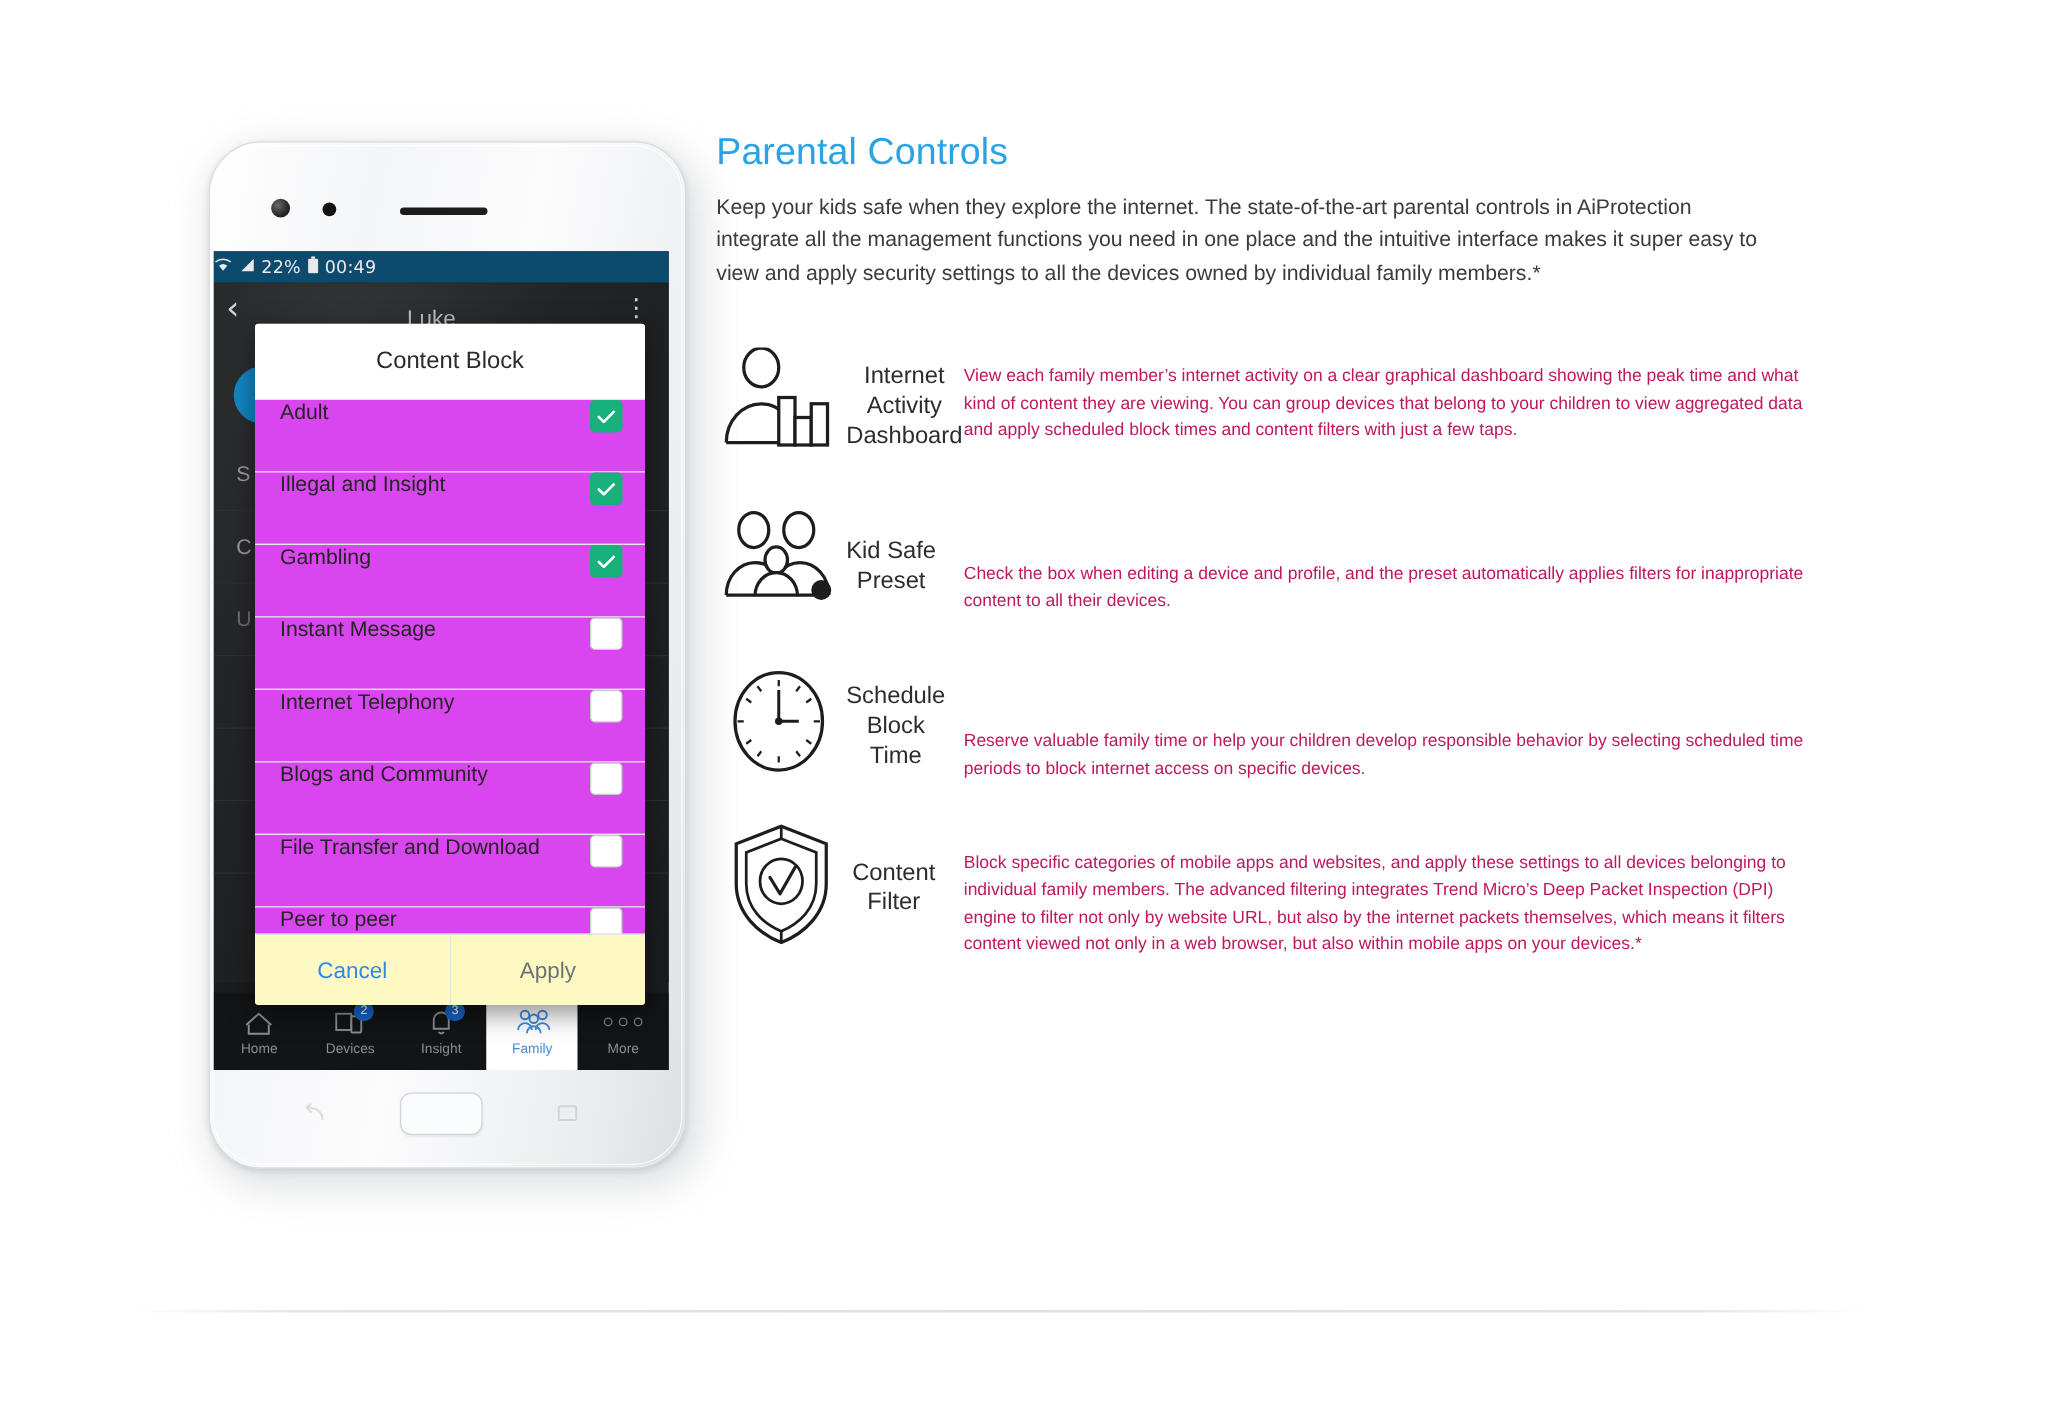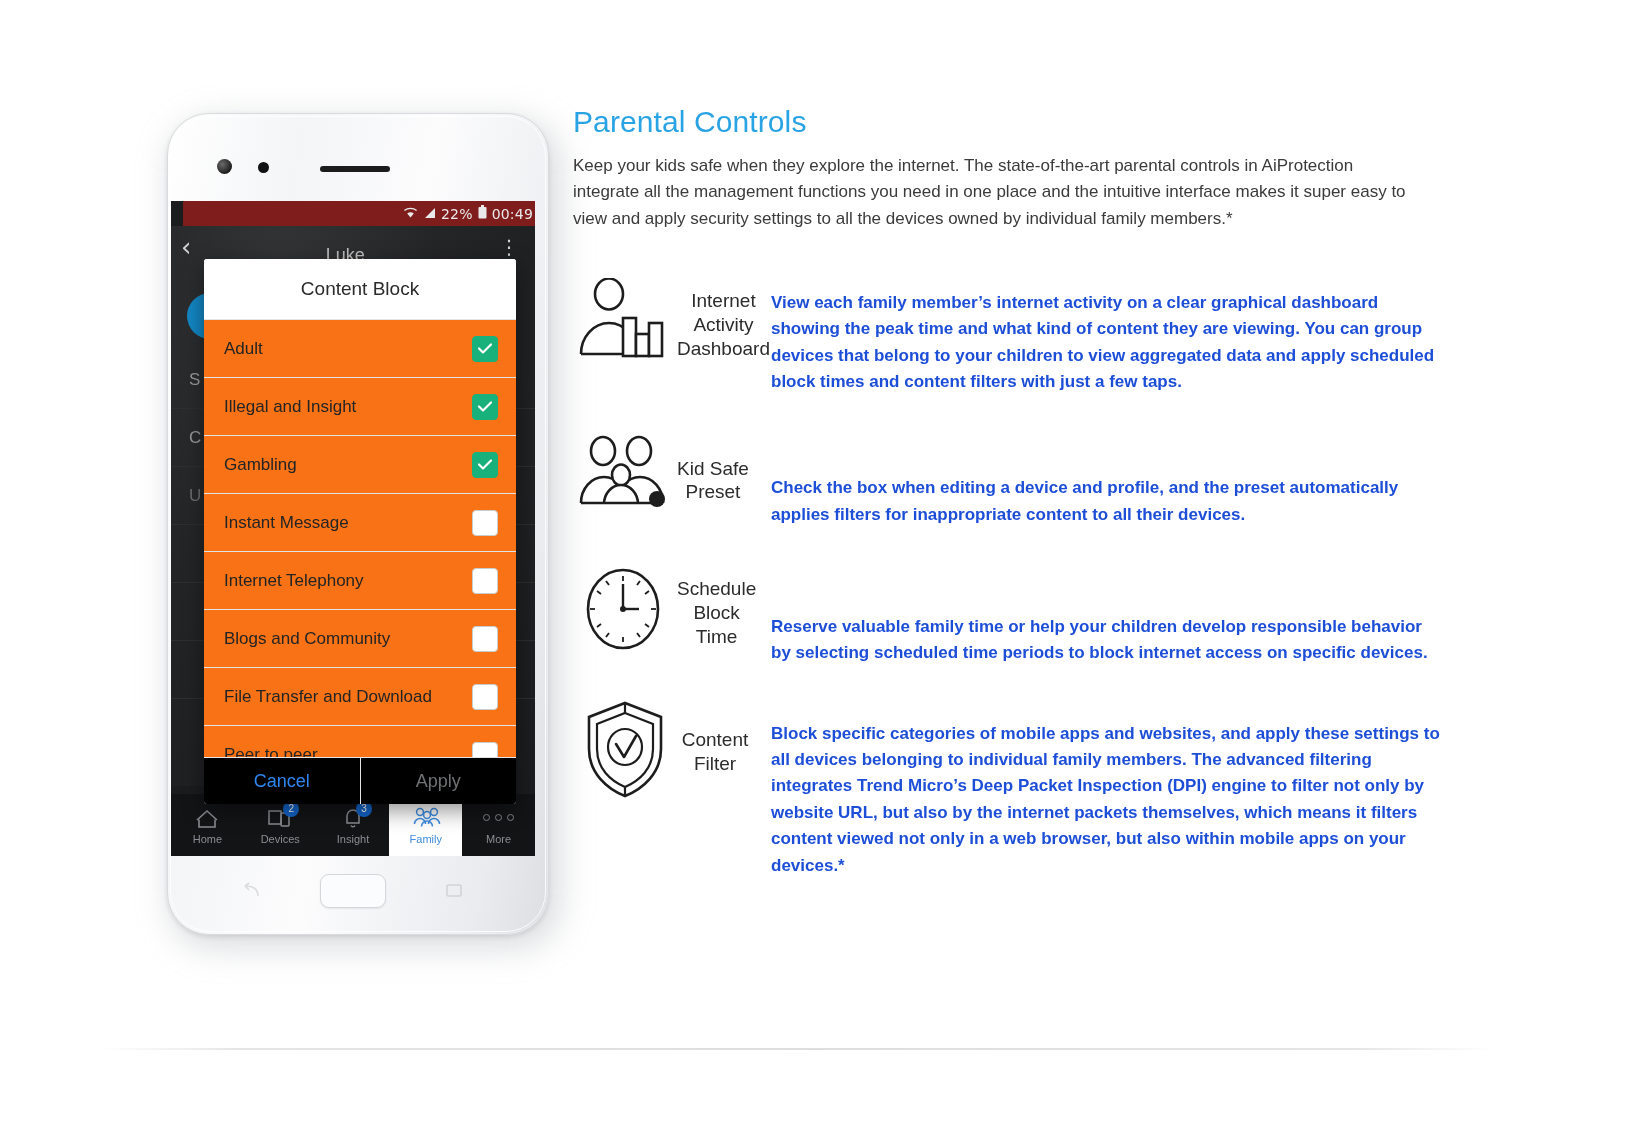--- a/index.html
+++ b/index.html
@@ -65,24 +65,24 @@
   .phone-screen {
     position: absolute;
     left: 16px; top: 96px;
     width: 364px; height: 655px;
     background: #1b1c1e;
     overflow: hidden;
   }
 
   
   .status-bar {
-    position: absolute; left: 12px; top: 0;
+    position: absolute; left: 0; top: 0;
     width: 100%; height: 25px;
-    background: #7f1d1d;
-    display: flex; align-items: center; justify-content: flex-end;
+    background: #0c4a6e;
+    display: flex; align-items: center; 
     padding-right: 14px; gap: 5px;
     color: #e9e9e9; font-size: 14px; letter-spacing: .2px;
     font-family: "DejaVu Sans", sans-serif;
   }
   .sb-wifi { display:block; }
   .sb-sig { display:block; }
   .sb-batt { display:block; }
   .sb-pct { font-size: 14px; }
   .sb-time { font-size: 14px; }
 
@@ -142,37 +142,37 @@
     display:flex; flex-direction:column;
     overflow:hidden;
   }
   .dialog-title {
     height:60px; display:flex; align-items:center; justify-content:center;
     font-size:19px; color:#2b2b2b; background:#ffffff;
     font-family:"Liberation Sans", sans-serif;
   }
   .dialog-list { flex:1; overflow:hidden; }
   .dlg-row {
-    height:58px; display:flex; align-items:center;
+    height:58px; display:flex; align-items:flex-start;
     padding:0 18px 0 20px;
     border-top:1px solid #e2e5e6;
-    background:#f97316;
+    background:#d946ef;
   }
   .dlg-row:first-child { border-top:1px solid #e2e5e6; }
   .dlg-label { flex:1; font-size:17px; color:#242424; }
   .cbox {
     width:26px; height:26px; border-radius:4px;
     border:1px solid #c8cdce; background:#ffffff;
     display:flex; align-items:center; justify-content:center;
   }
   .cbox.on { background:#18b07b; border-color:#18b07b; }
   .cbox.on svg { display:block; }
   .cbox svg { display:none; }
   .dialog-actions {
-    height:47px; display:flex; background:#000000;
+    height:57px; display:flex; background:#fef9c3;
     border-top:1px solid #e2e5e6;
   }
   .dlg-btn {
     flex:1; display:flex; align-items:center; justify-content:center;
     font-size:18px; cursor:pointer;
   }
   .dlg-btn.cancel { color:#2e87f0; }
   .dlg-btn.apply { color:#6f7274; border-left:1px solid #e2e5e6; }
 
   
@@ -208,21 +208,21 @@
     display:flex; align-items:center;
     text-align:center;
   }
   .feature-ico .glyph { height:92px; display:flex; align-items:center; justify-content:center;}
   .feature-ico .cap {
     margin-top:6px; font-size:19px; color:#2c2c2c; line-height:1.25;
     white-space: pre-line;
   }
   .feature-txt {
     flex:1; padding-left:18px; padding-top:22px;
-    color:#1d4ed8; font-size:17px; line-height:1.55;font-weight:bold;
+    color:#be185d; font-size:14px; line-height:1.55;
   }
   .feature.f-dashboard .feature-txt { padding-top:14px; }
   .feature.f-kidsafe .feature-txt { padding-top:44px; }
   .feature.f-schedule .feature-txt { padding-top:50px; }
   .feature.f-filter .feature-txt { padding-top:18px; }
 
   
   .footer-rule {
     position:absolute; left:100px; top:1048px; width:1395px; height:2px;
     background: linear-gradient(90deg, rgba(0,0,0,0) 0%, rgba(0,0,0,0.10) 10%, rgba(0,0,0,0.13) 50%, rgba(0,0,0,0.10) 90%, rgba(0,0,0,0) 100%);

